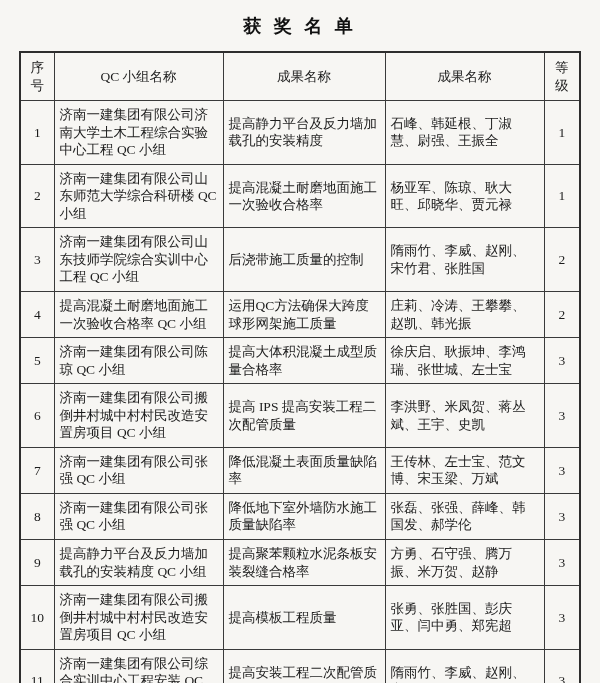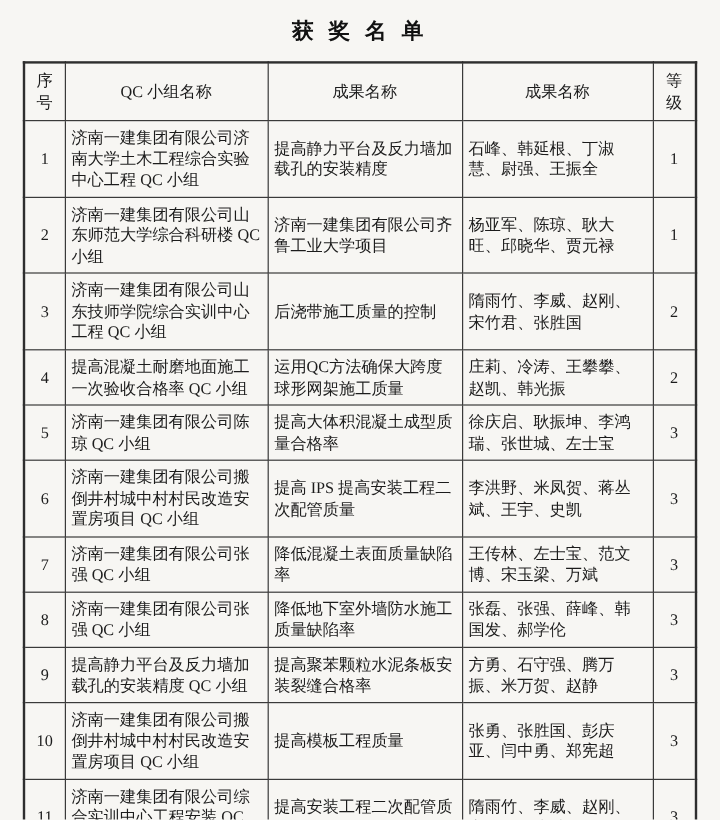--- a/index.html
+++ b/index.html
@@ -91,21 +91,21 @@
         <tr>
       <td class="cell-no">1</td>
       <td class="cell-group">济南一建集团有限公司济南大学土木工程综合实验中心工程 QC 小组</td>
       <td class="cell-result">提高静力平台及反力墙加载孔的安装精度</td>
       <td class="cell-people">石峰、韩延根、丁淑慧、尉强、王振全</td>
       <td class="cell-grade">1</td>
     </tr>
         <tr>
       <td class="cell-no">2</td>
       <td class="cell-group">济南一建集团有限公司山东师范大学综合科研楼 QC 小组</td>
-      <td class="cell-result">济南一建集团有限公司齐鲁工业大学项目</td>
+      <td class="cell-result">提高混凝土耐磨地面施工一次验收合格率</td>
       <td class="cell-people">杨亚军、陈琼、耿大旺、邱晓华、贾元禄</td>
       <td class="cell-grade">1</td>
     </tr>
         <tr>
       <td class="cell-no">3</td>
       <td class="cell-group">济南一建集团有限公司山东技师学院综合实训中心工程 QC 小组</td>
       <td class="cell-result">后浇带施工质量的控制</td>
       <td class="cell-people">隋雨竹、李威、赵刚、宋竹君、张胜国</td>
       <td class="cell-grade">2</td>
     </tr>

